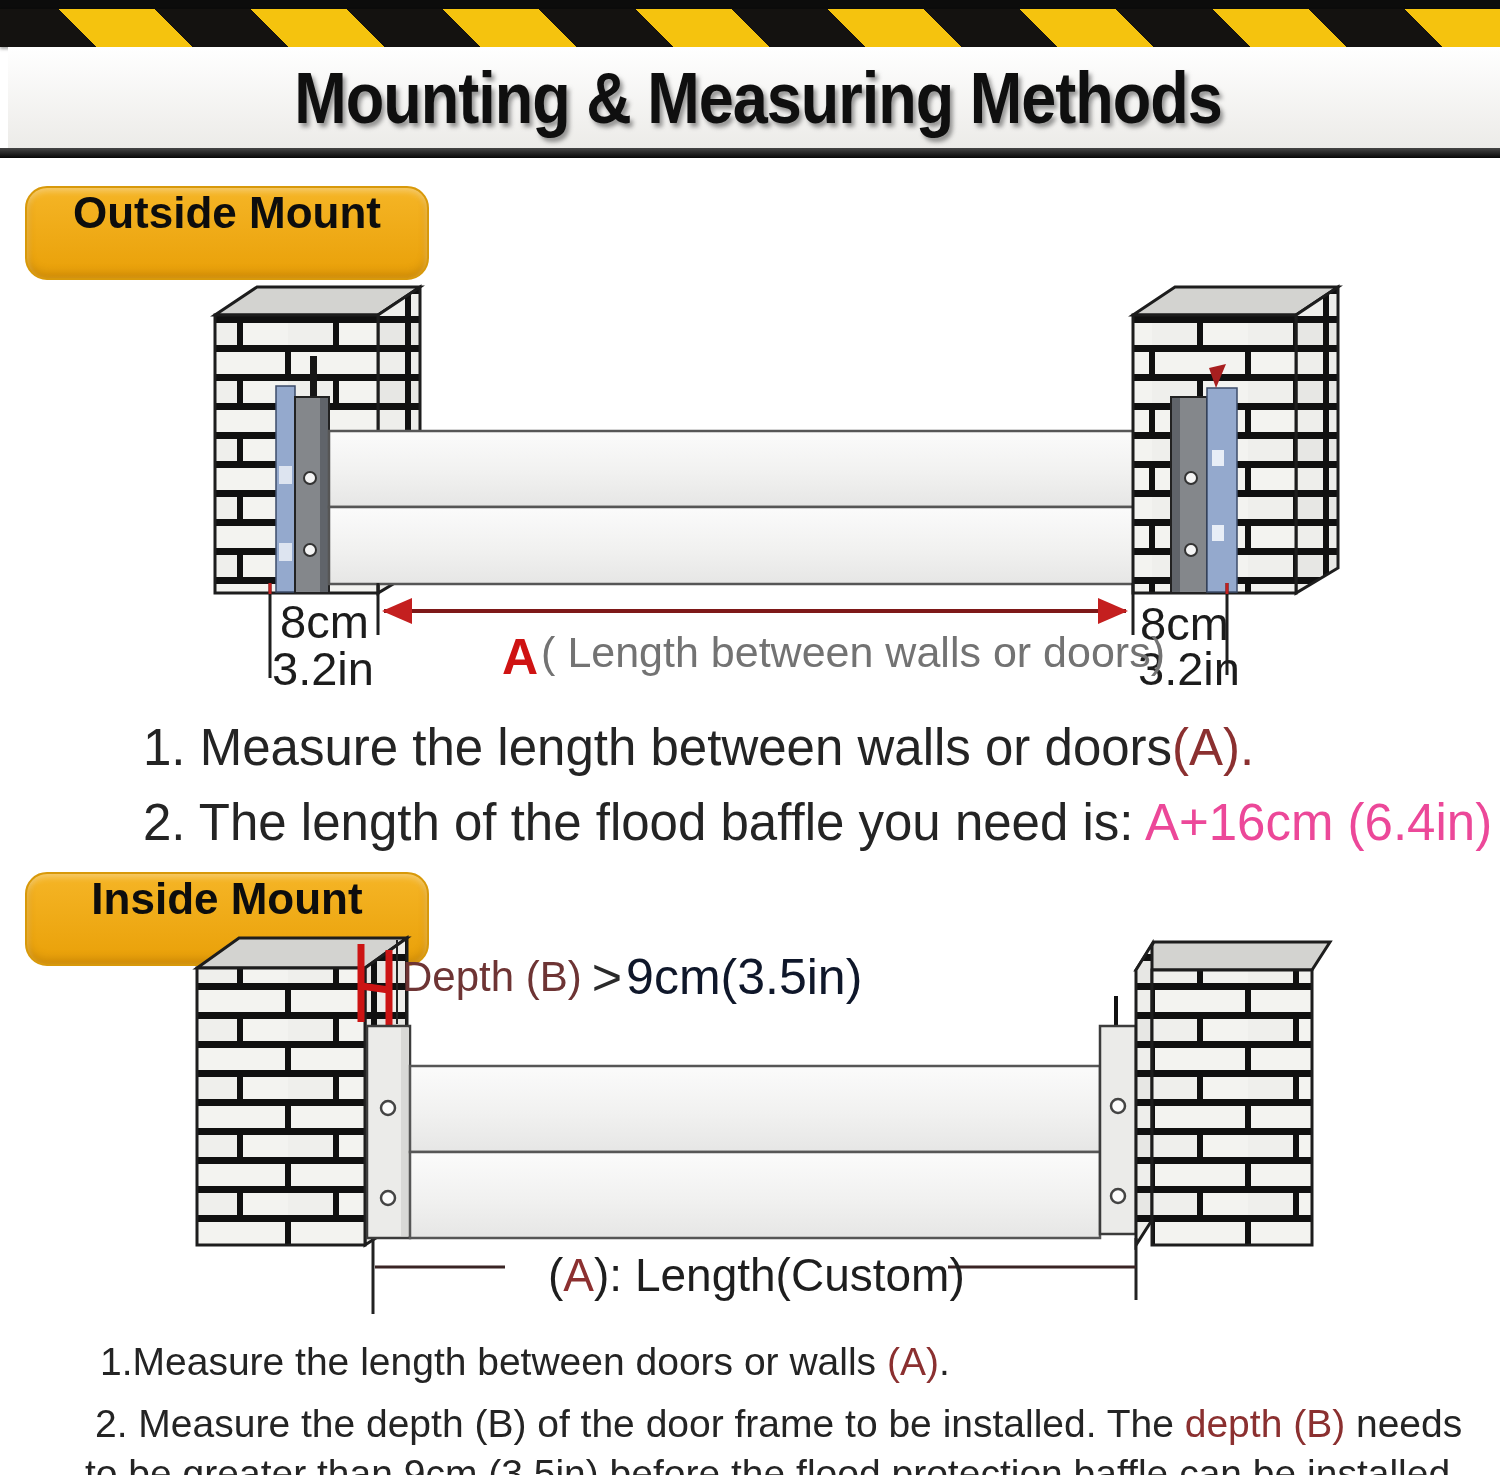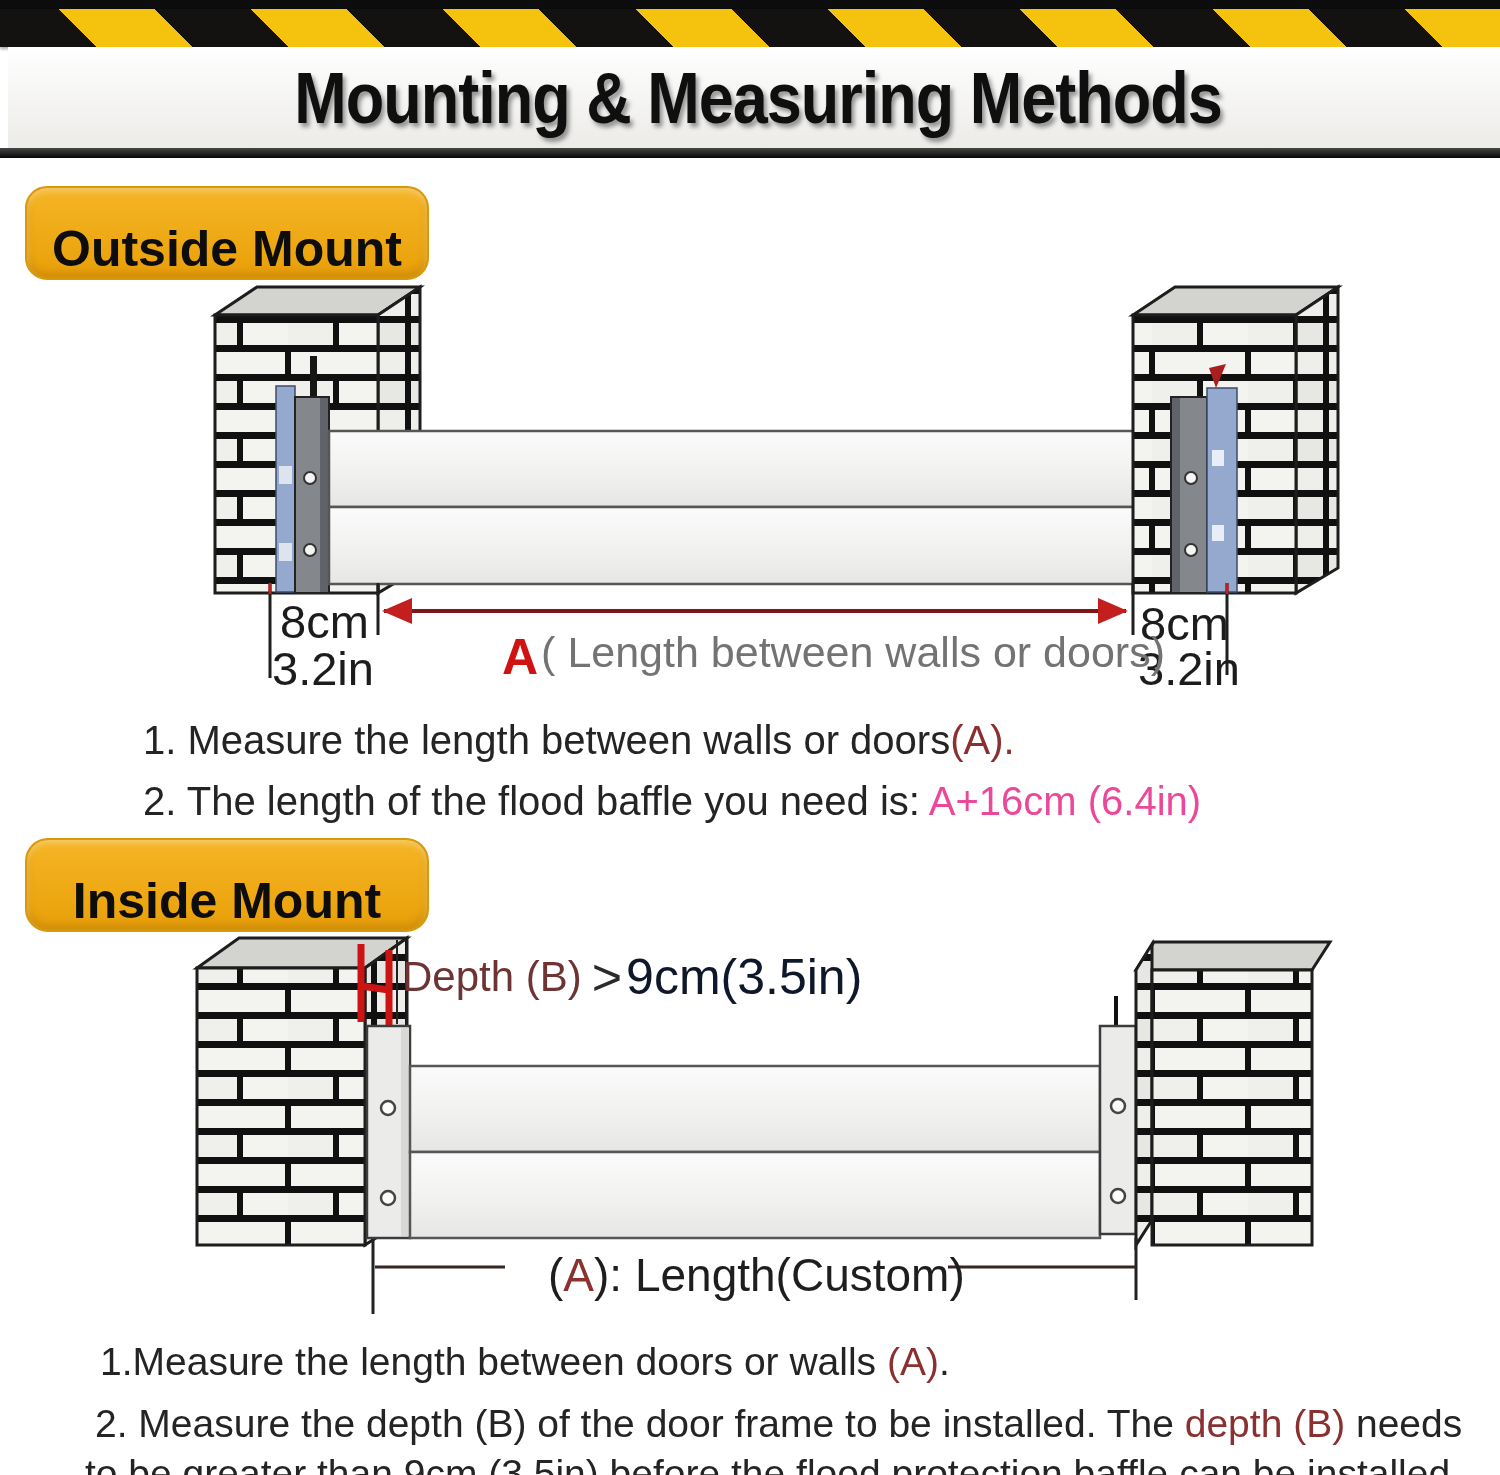--- a/index.html
+++ b/index.html
@@ -23,37 +23,37 @@
     transform:scaleY(1.15);
     text-shadow:3px 3px 4px rgba(70,70,70,.55);
     white-space:nowrap;}
   .bar-bottom{left:0;top:148px;width:1500px;height:10px;
     background:linear-gradient(#454545,#070707);}
   
   .badge{left:25px;width:400px;height:90px;
     background:linear-gradient(#f5b526,#e9a008);
     border:2px solid #d8990a;border-radius:22px;
     box-shadow:inset 0 3px 6px rgba(255,255,255,.35), inset 0 -5px 9px rgba(120,70,0,.25);
-    display:flex;align-items:flex-end;justify-content:center;
-    font-size:50px;font-weight:bold;color:#0d0d0d;}
+    display:flex;align-items:flex-start;justify-content:center;
+    font-size:44px;font-weight:bold;color:#0d0d0d;}
   #badge-outside{top:186px;}
-  #badge-inside{top:838px;border-radius:23px;}
+  #badge-inside{top:872px;}
   
   .lbl{position:absolute;white-space:nowrap;color:#1c1c1c;}
   .dim-num{font-size:47px;}
   .span-a-letter{font-size:50px;font-weight:bold;color:#cf1313;margin-right:3px;}
   .span-a-rest{font-size:43px;color:#737373;}
   .flexrow{display:flex;align-items:flex-start;}
   .depth-part1{font-size:42px;color:#6e3434;}
   .depth-gt{font-size:52px;color:#2a2a2a;margin:0 4px 0 10px;line-height:42px;}
   .depth-value{font-size:50px;color:#0f172a;}
   .alen-black{font-size:46px;color:#1e1e1e;}
   .alen-maroon{font-size:46px;color:#8c3030;}
   
-  .steps{position:absolute;font-size:40px;color:#242424;}
+  .steps{position:absolute;font-size:51px;color:#242424;}
   .step-line{white-space:nowrap;}
   .hl{color:#8b3030;}
   .hl2{color:#ec4899;}
 </style>
 </head>
 <body>
 
 <div class="abs bar-top"></div>
 <div class="abs hazard"></div>
 <div class="abs title-band">

